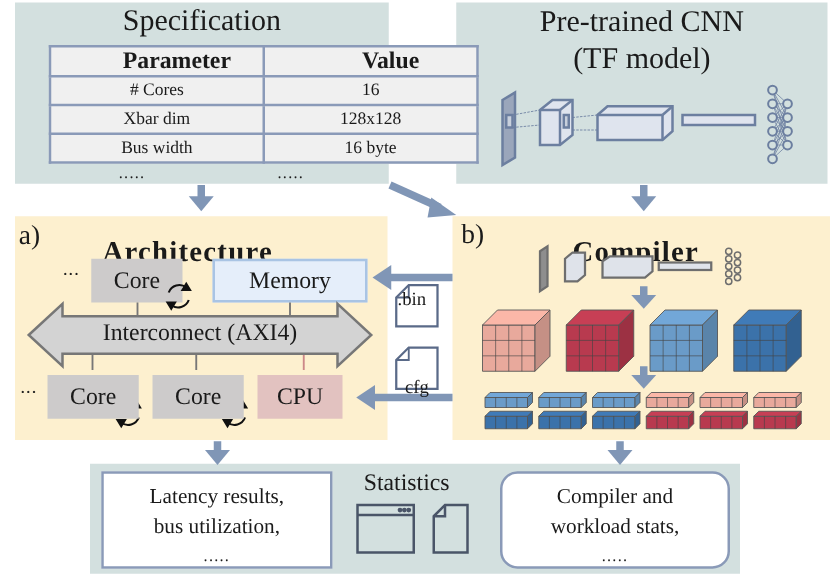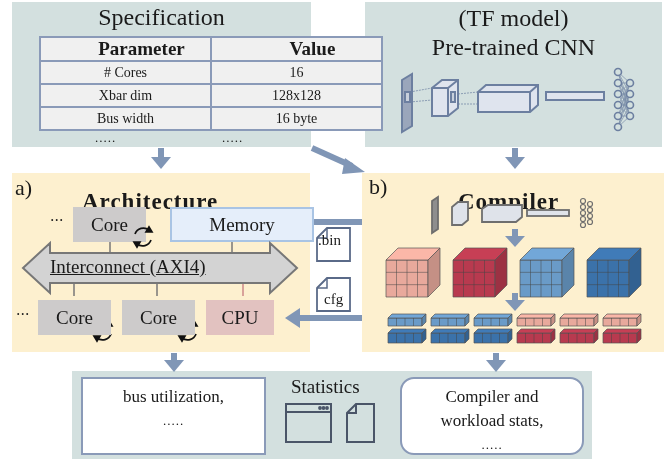--- a/index.html
+++ b/index.html
@@ -20,21 +20,21 @@
                text-align:center; padding:0; }
   table.spec th { font-weight:bold; font-size:19px; width:137px;padding-left:32px; }
   .dots { font-family:"Liberation Serif", serif; font-size:13px; letter-spacing:1px; }
   .label-ab { font-family:"Liberation Serif", serif; font-size:22px; }
   .bold-title { font-family:"Liberation Serif", serif; font-weight:bold; font-size:23px; letter-spacing:1px;margin-top:12px; }
   .box { position:absolute; font-family:"Liberation Serif", serif; font-size:19px;
          display:flex; align-items:center; justify-content:center; }
   .core { background:#cdcbcb; }
   .memory { background:#e5eefa; border:2px solid #a9c4e4; box-sizing:border-box; }
   .cpu { background:#e2c2c0; }
-  .interconnect-label { font-family:"Liberation Serif", serif; font-size:19px; text-align:left;text-decoration:underline; }
+  .interconnect-label { font-family:"Liberation Serif", serif; font-size:19px; text-align:center; }
   .filebox { font-family:"Liberation Serif", serif; font-size:15px; }
   .stat-box { position:absolute; background:#ffffff; border:2px solid #8a9ab8; box-sizing:border-box;
               font-family:"Liberation Serif", serif; font-size:17px; text-align:center; line-height:24px; }
   .stats-title { font-family:"Liberation Serif", serif; font-size:19px;text-align:right; }
   svg { position:absolute; overflow:visible; }
 </style>
 </head>
 <body>
 
 <div class="abs panel-spec"></div>
@@ -61,22 +61,22 @@
   <tr>
     <td>Bus width</td>
     <td>16 byte</td>
   </tr>
 </tbody>
   </table>
 <div class="abs dots" style="left:95px;top:130px;">.....</div>
 <div class="abs dots" style="left:222px;top:130px;">.....</div>
 
 <div class="abs title cnn-title">
+  <div>Pre-trained CNN</div>
   <div>(TF model)</div>
-  <div>Pre-trained CNN</div>
 </div>
 <svg style="left:400px;top:70px;" width="240" height="70">
   <g fill="none" stroke="#6c7fa0" stroke-width="2">
     <polygon points="2,10 12,4 12,56 2,62" fill="#9aa6bb"></polygon>
     <rect x="5" y="22" width="5" height="10" fill="#c8d0dc"></rect>
     <line x1="10" y1="22" x2="32" y2="18" stroke-width="0.7" stroke-dasharray="2,1"></line>
     <line x1="10" y1="32" x2="32" y2="30" stroke-width="0.7" stroke-dasharray="2,1"></line>
     <polygon points="32,18 42,10 58,10 58,38 48,46 32,46" fill="#dfe4ee"></polygon>
     <line x1="32" y1="18" x2="48" y2="18"></line>
       <line x1="48" y1="18" x2="58" y2="10"></line>
@@ -171,21 +171,21 @@
   </g>
 </svg>
 
 <div class="abs label-ab" style="left:15px;top:175px;">a)</div>
 <div class="abs bold-title" style="left:82px;top:177px;">Architecture</div>
 
 <div class="abs" style="left:50px;top:212px;font-size:14px;">···</div>
 <div class="box core" style="left:73px;top:207px;width:73px;height:35px;">
     <span>Core</span>
   </div>
-<div class="box memory" style="left:170px;top:207px;width:144px;height:35px;">
+<div class="box memory" style="left:170px;top:207px;width:124px;height:35px;">
     <span>Memory</span>
   </div>
 
 <svg style="left:0;top:0;" width="665" height="467">
   <g stroke="#777" stroke-width="1.5">
     <line x1="110" y1="242" x2="110" y2="254"></line>
     <line x1="232" y1="242" x2="232" y2="254"></line>
     <line x1="74" y1="283" x2="74" y2="296"></line>
     <line x1="157" y1="283" x2="157" y2="296"></line>
     <line x1="243" y1="283" x2="243" y2="296" stroke="#c88"></line>
@@ -227,21 +227,21 @@
 
 <svg style="left:316px;top:227px;" width="36" height="36">
   <polygon points="1,11 11,1 34,1 34,34 1,34" fill="#fff" stroke="#5a6a88" stroke-width="1.8"></polygon>
   <polyline points="1,11 11,11 11,1" fill="none" stroke="#5a6a88" stroke-width="1.5"></polyline>
 </svg>
 <div class="abs filebox" style="left:318px;top:232px;">.bin</div>
 <svg style="left:316px;top:277px;" width="36" height="36">
   <polygon points="1,11 11,1 34,1 34,34 1,34" fill="#fff" stroke="#5a6a88" stroke-width="1.8"></polygon>
   <polyline points="1,11 11,11 11,1" fill="none" stroke="#5a6a88" stroke-width="1.5"></polyline>
 </svg>
-<div class="abs filebox" style="left:324px;top:291px;">cfg</div>
+<div class="abs filebox" style="left:324px;top:302px;">cfg</div>
 
 <div class="abs label-ab" style="left:369px;top:174px;">b)</div>
 <div class="abs bold-title" style="left:458px;top:177px;">Compiler</div>
 <svg style="left:430px;top:195px;" width="170" height="40">
   <g fill="none" stroke="#6e6e6e" stroke-width="1.8">
     <polygon points="2,6 8,2 8,34 2,38" fill="#8e8e8e"></polygon>
     <polygon points="22,12 28,7 38,7 38,25 32,30 22,30" fill="#dfe3ea"></polygon>
     <polygon points="52,14 58,10 92,10 92,22 86,27 52,27" fill="#dfe3ea"></polygon>
     <rect x="97" y="15" width="42" height="6" fill="#dfe3ea"></rect>
   </g>
@@ -358,20 +358,21 @@
     <line x1="266.5" y1="73" x2="266.5" y2="81" stroke="#444" stroke-width="0.5"></line>
     <polygon points="241,88 275,88 275,98 241,98" fill="#b83a4f" stroke="#555" stroke-width="0.7"></polygon>
     <polygon points="241,88 245,84 279,84 275,88" fill="rgb(199,63,85)" stroke="#555" stroke-width="0.7"></polygon>
     <polygon points="275,88 279,84 279,94 275,98" fill="rgb(156,49,67)" stroke="#555" stroke-width="0.7"></polygon>
     <line x1="249.5" y1="88" x2="249.5" y2="98" stroke="#444" stroke-width="0.5"></line>
     <line x1="258" y1="88" x2="258" y2="98" stroke="#444" stroke-width="0.5"></line>
     <line x1="266.5" y1="88" x2="266.5" y2="98" stroke="#444" stroke-width="0.5"></line>
   </svg>
 
 <div class="stat-box" style="left:81px;top:377px;width:185px;height:78px;padding-top:6px;">
+  <div>Latency results,</div>
   <div>bus utilization,</div>
   <div class="dots">.....</div>
 </div>
 <div class="abs stats-title" style="left:291px;top:376px;">Statistics</div>
 <svg style="left:285px;top:403px;" width="90" height="42">
   <g fill="none" stroke="#4a5568" stroke-width="2">
     <rect x="1" y="1" width="45" height="38"></rect>
     <line x1="1" y1="9" x2="46" y2="9"></line>
     <circle cx="35" cy="5" r="0.9" fill="#4a5568"></circle>
       <circle cx="38.5" cy="5" r="0.9" fill="#4a5568"></circle>

